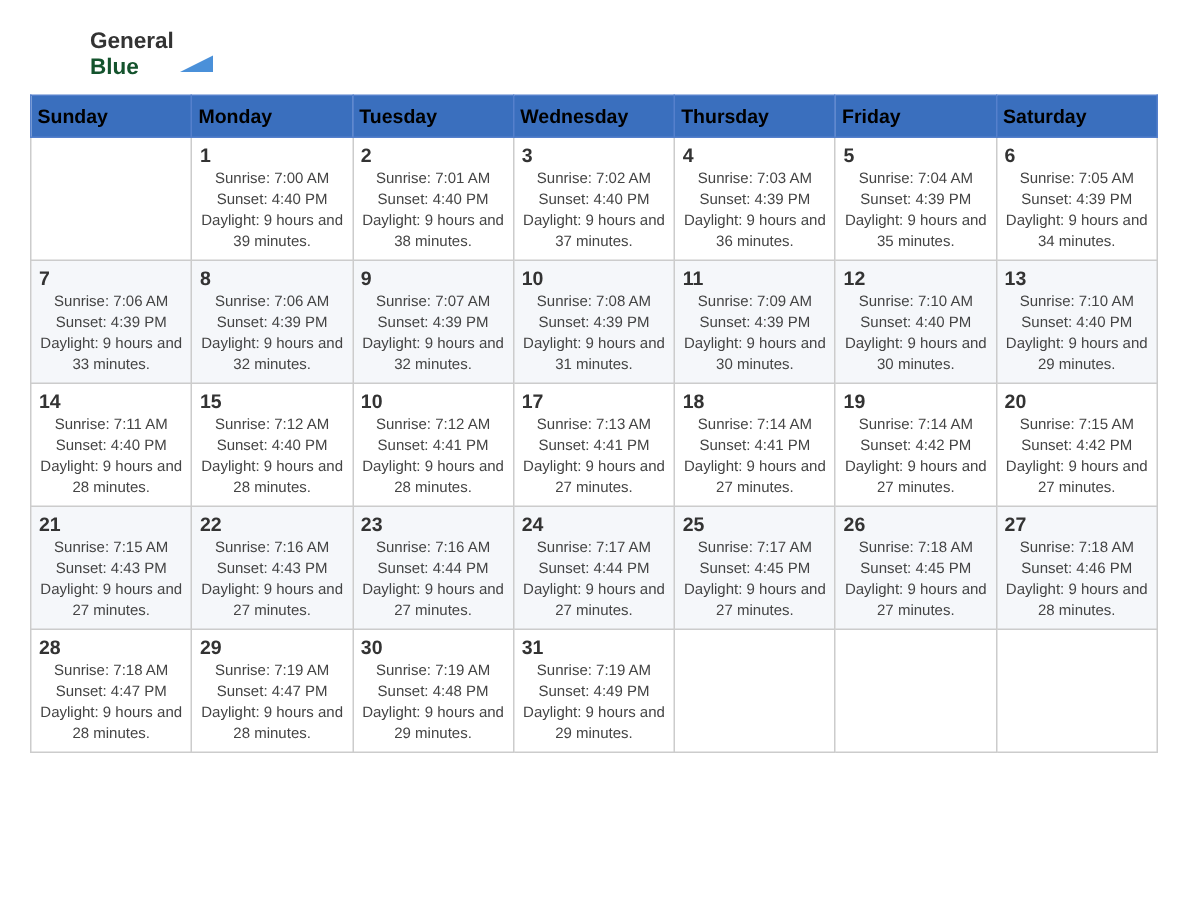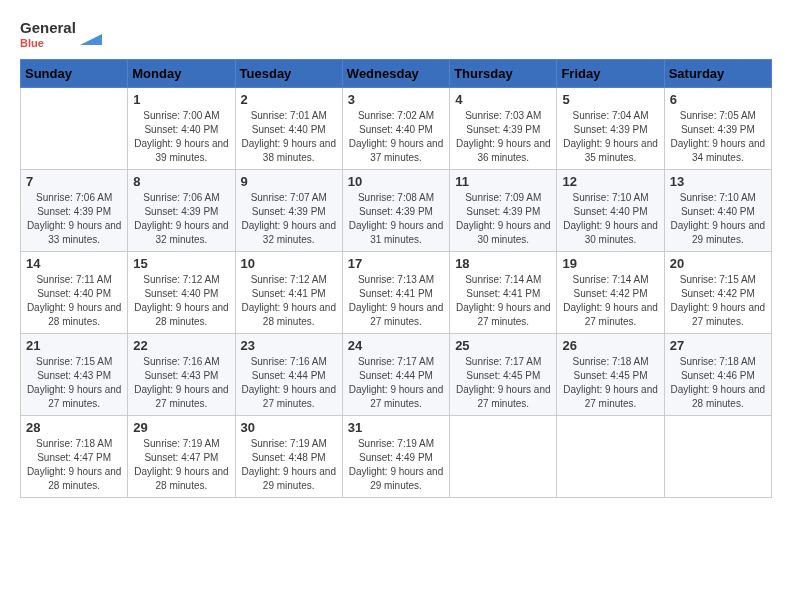--- a/index.html
+++ b/index.html
@@ -13,20 +13,21 @@
     .header-section {
       display: flex;
       justify-content: space-between;
       align-items: flex-start;
       margin-bottom: 10px;
     }
     .logo {
       display: flex;
       align-items: center;
       gap: 4px;
+      margin-left: 40px;
     }
     .title-section {
       text-align: right;
     }
     .month-title {
       font-size: 36px;
       font-weight: bold;
       color: #222;
     }
     .location-title {
@@ -82,21 +83,21 @@
       background-color: #3a6fbe;
     }
   </style>
 </head>
 <body>
 
 <div class="header-section">
   <div class="logo">
     <div style="line-height:1.1;">
       <div style="font-size:15px;font-weight:bold;color:#333;">General</div>
-      <div style="font-size:11px;font-weight:bold;color:#ef4444;">Blue</div>
+      <div style="font-size:15px;font-weight:bold;color:#14532d;">Blue</div>
     </div>
     <svg width="22" height="22" viewBox="0 0 22 22">
       <polygon points="0,22 22,11 22,22" fill="#4a90d9"></polygon>
     </svg>
   </div>
 </div>
 
 <table class="calendar">
   <thead>
     <tr>

